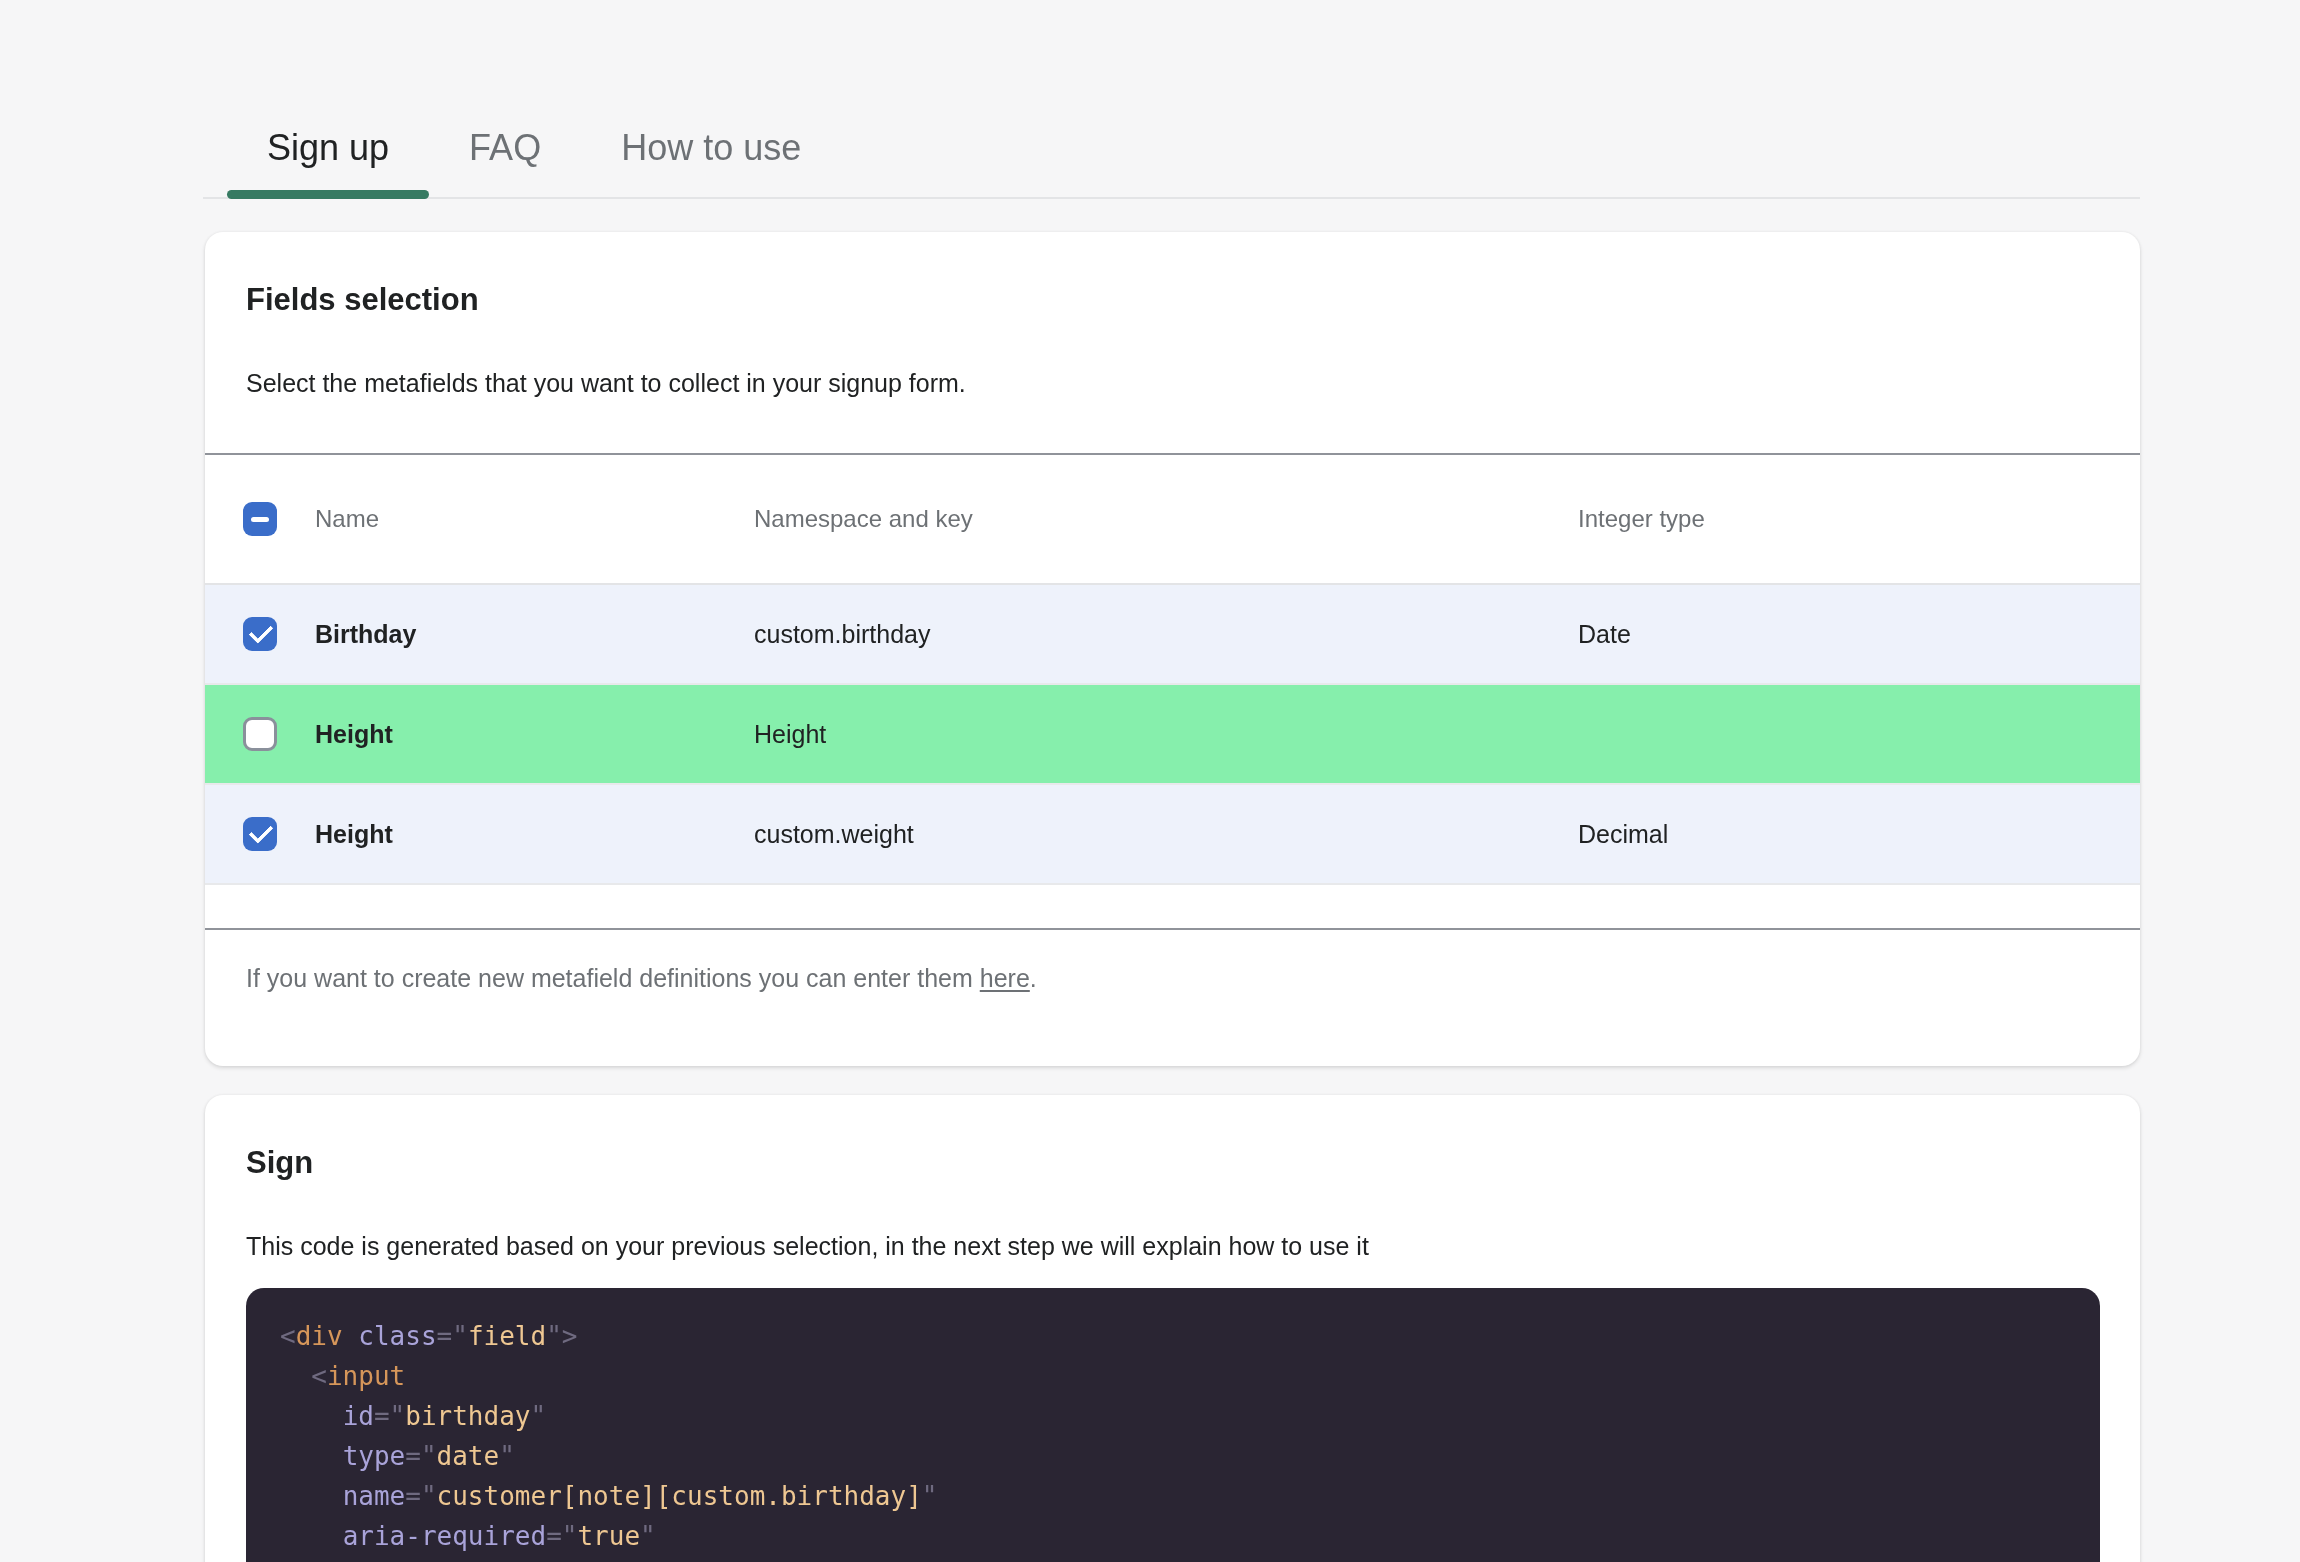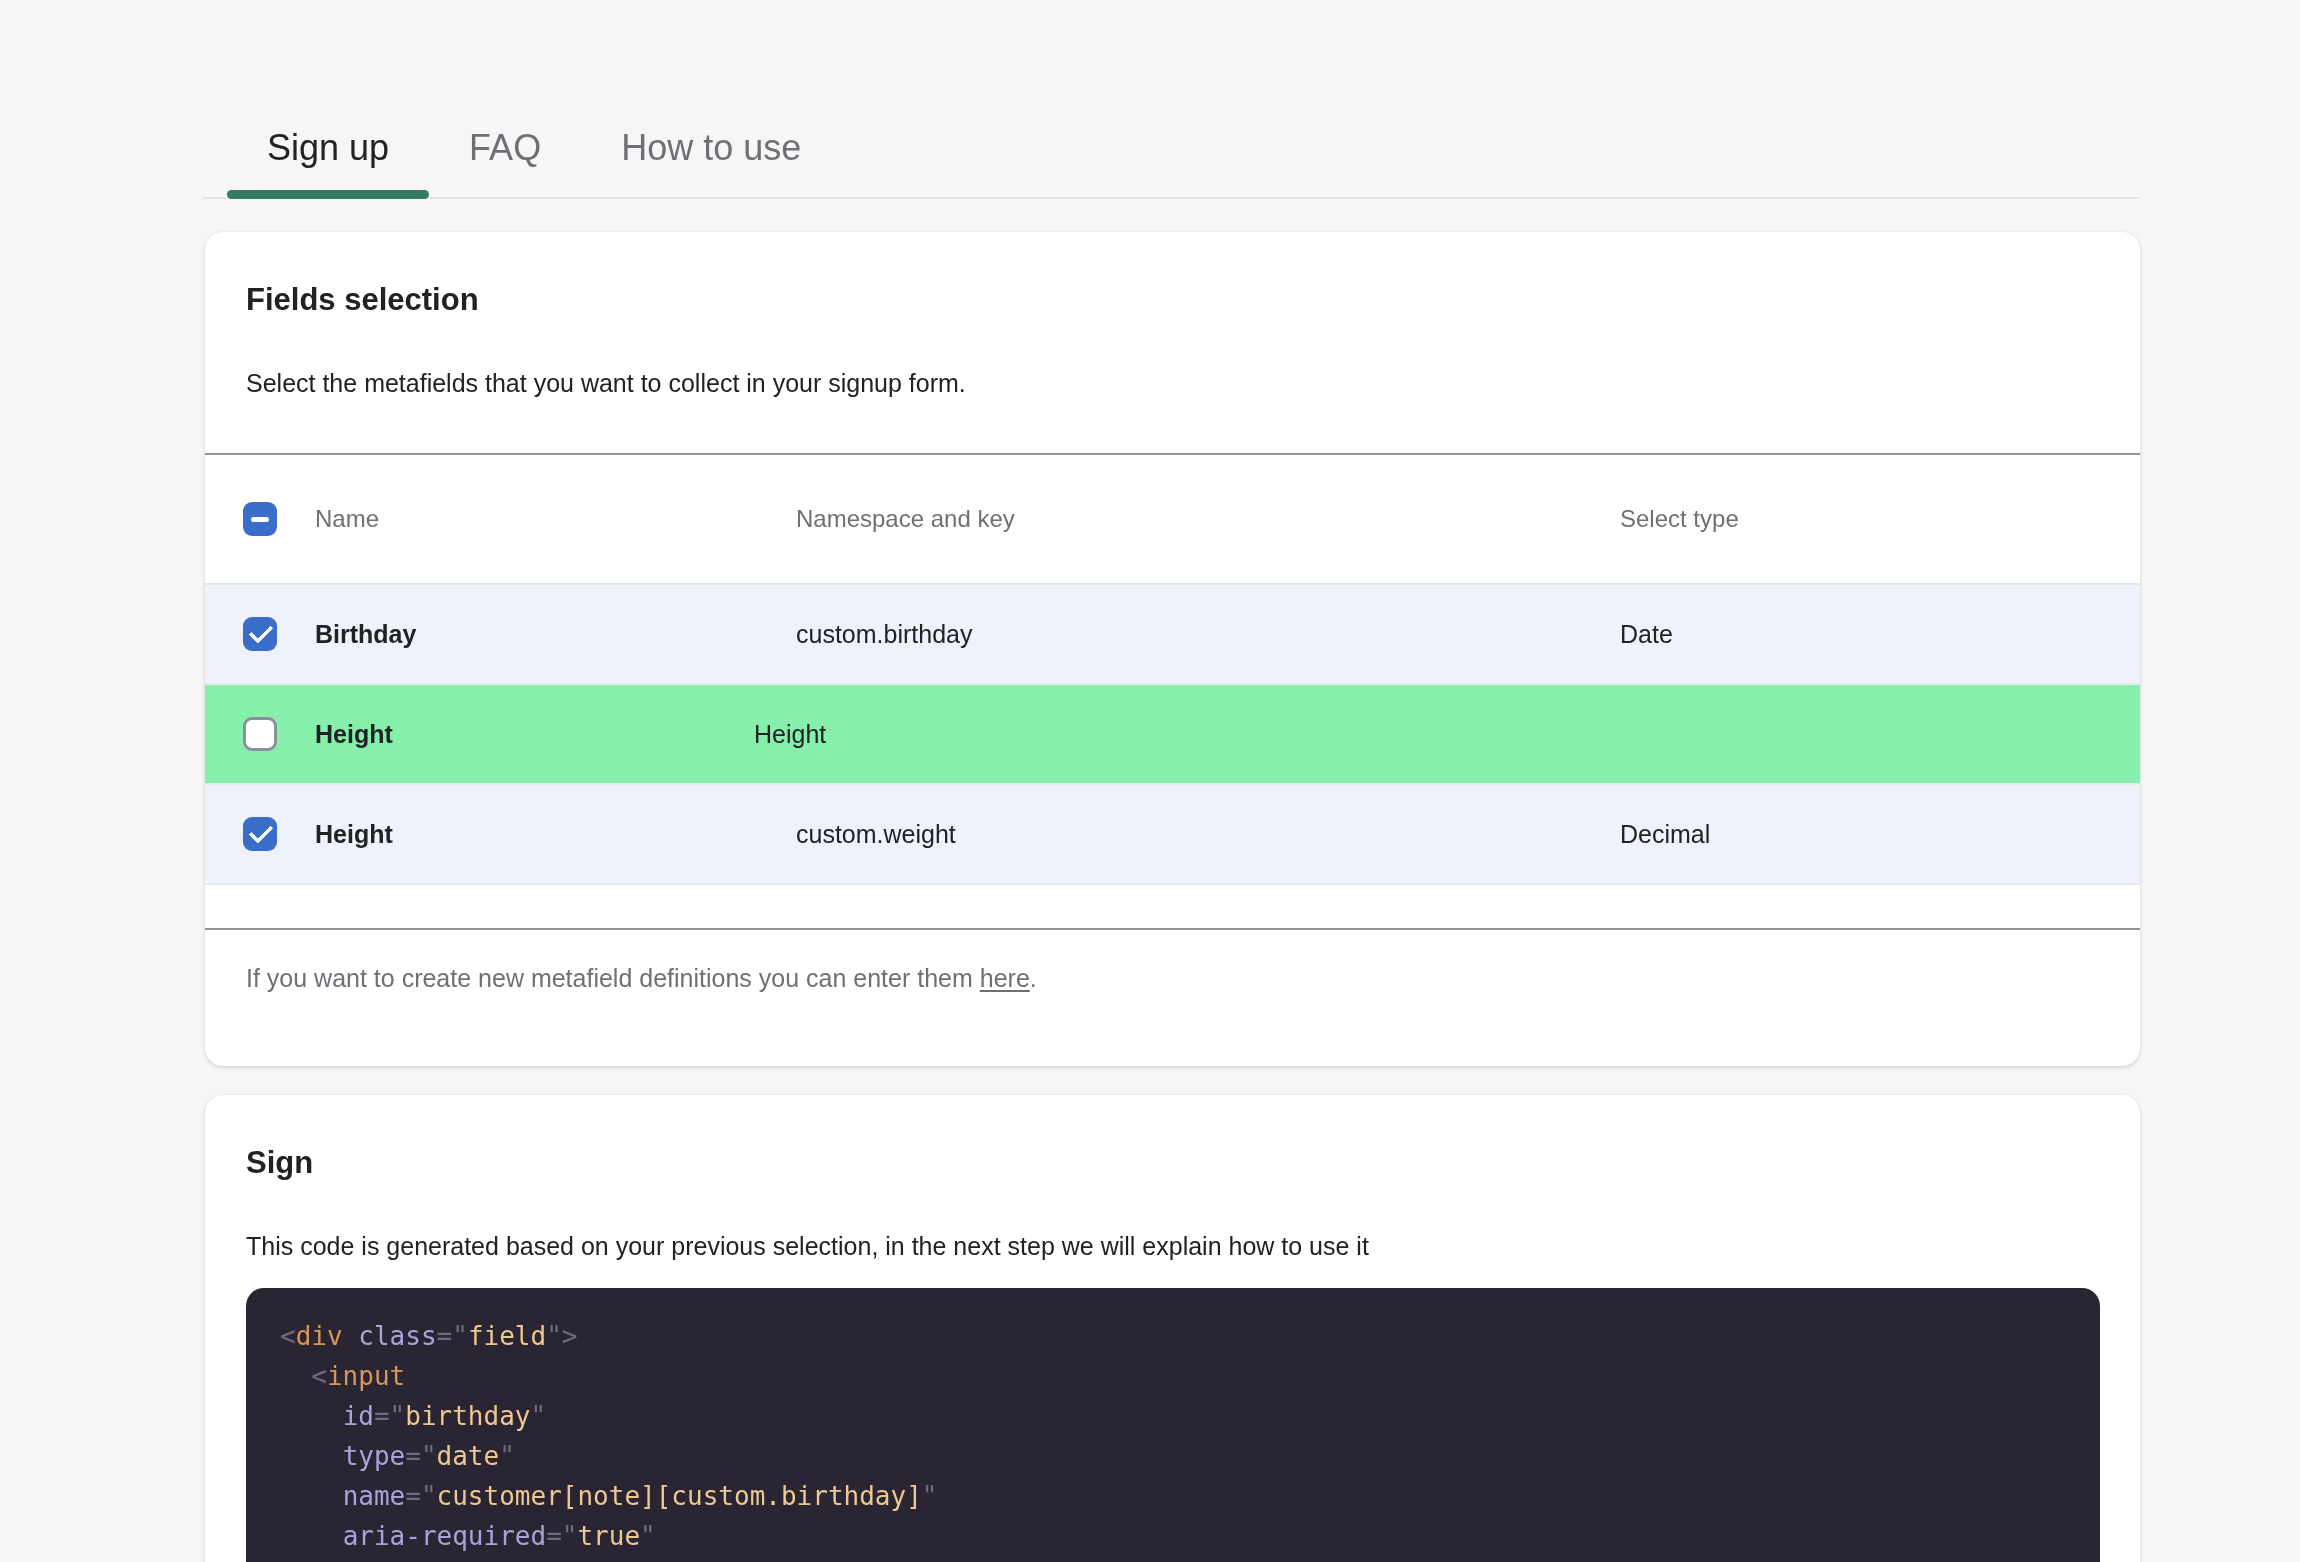--- a/index.html
+++ b/index.html
@@ -54,21 +54,21 @@
 
   .card-head { padding: 50px 41px 0 41px; }
   .card-title { font-size: 31px; line-height: 36px; font-weight: 700; }
   .card-desc  { font-size: 25px; line-height: 31px; margin-top: 50px; }
 
   .divider-dark { border-top: 2px solid var(--divider-dark, #90939a); margin-top: 54px; }
 
   
   .trow { display: flex; align-items: center; }
   .trow .c1 { width: 549px; display: flex; align-items: center; padding-left: 38px; }
-  .trow .c2 { width: 824px; margin-left: 42px; }
+  .trow .c2 { width: 824px; }
   .trow .c3 { flex: 1; }
   .thead { height: 130px; border-bottom: 2px solid var(--divider-light, #e3e4e6); }
   .hlabel { font-size: 24px; color: var(--text-secondary, #6d7175); }
 
   .row { height: 100px; border-bottom: 2px solid #e8e9eb; cursor: pointer; background: #86efac; }
   .row.selected { background: var(--selected-row-bg, #eef2fb); }
   .row .name { font-size: 25px; font-weight: 700; color: var(--text-primary, #202223); }
   .row .val  { font-size: 25px; color: var(--text-primary, #202223); }
 
   .checkbox {
@@ -154,21 +154,21 @@
 
   <div class="divider-dark"></div>
 
   <div>
     <div class="trow thead">
       <div class="c1">
         <span class="checkbox indeterminate" id="select-all-cb"></span>
         <span class="hlabel">Name</span>
       </div>
       <div class="c2"><span class="hlabel">Namespace and key</span></div>
-      <div class="c3"><span class="hlabel">Select type</span></div>
+      <div class="c3"><span class="hlabel">Integer type</span></div>
     </div>
 
     <div class="trow row selected">
       <div class="c1">
         <span class="checkbox checked"></span>
         <span class="name">Birthday</span>
       </div>
       <div class="c2"><span class="val">custom.birthday</span></div>
       <div class="c3"><span class="val">Date</span></div>
     </div>

